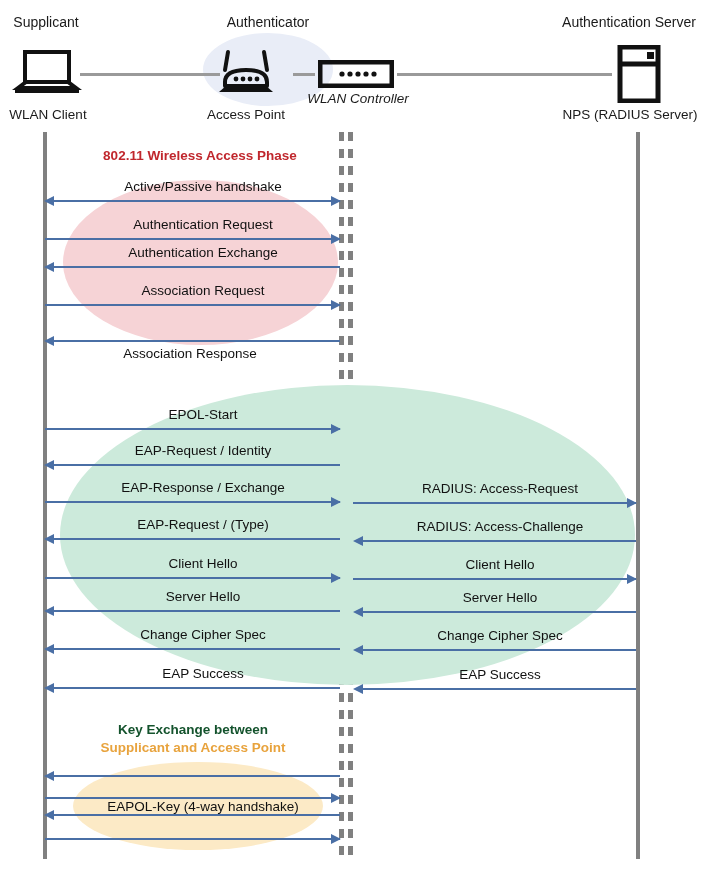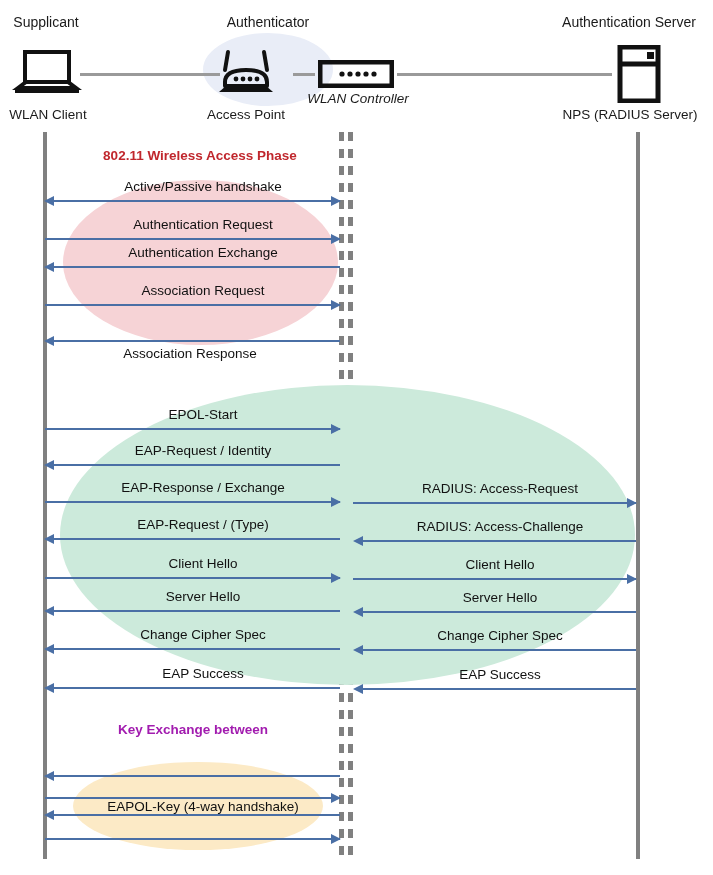--- a/index.html
+++ b/index.html
@@ -298,21 +298,22 @@
   </div>
 
   <div class="arrow-row" style="left:0; top:688px;">
     <div class="arrow-line" style="left:361px; width:275px;"></div>
     <div class="arrow-head left" style="left:353px;"></div>
     <div class="arrow-label" style="left:500px; top:-21px;">EAP Success</div>
   </div>
 
   <div class="phase-ellipse" style="left:73px; top:762px; width:250px; height:88px; background:#fceac6;"></div>
 
-  <div class="phase-title two-line" style="left:93px; top:721px; width:200px; color:#a21caf;">Key Exchange between</div>
+  <div class="phase-title two-line" style="left:93px; top:721px; width:200px; color:#14532d;">Key Exchange between</div>
+  <div class="phase-title two-line" style="left:83px; top:739px; width:220px; color:#e8a33d;">Supplicant and Access Point</div>
 
   <div class="arrow-row" style="left:0; top:775px;">
     <div class="arrow-line" style="left:52px; width:288px;"></div>
     <div class="arrow-head left" style="left:44px;"></div>
     <div class="arrow-label" style="left:203px; top:-21px;"></div>
   </div>
 
   <div class="arrow-row" style="left:0; top:797px;">
     <div class="arrow-line" style="left:45px; width:295px;"></div>
     <div class="arrow-head right" style="left:331px;"></div>

